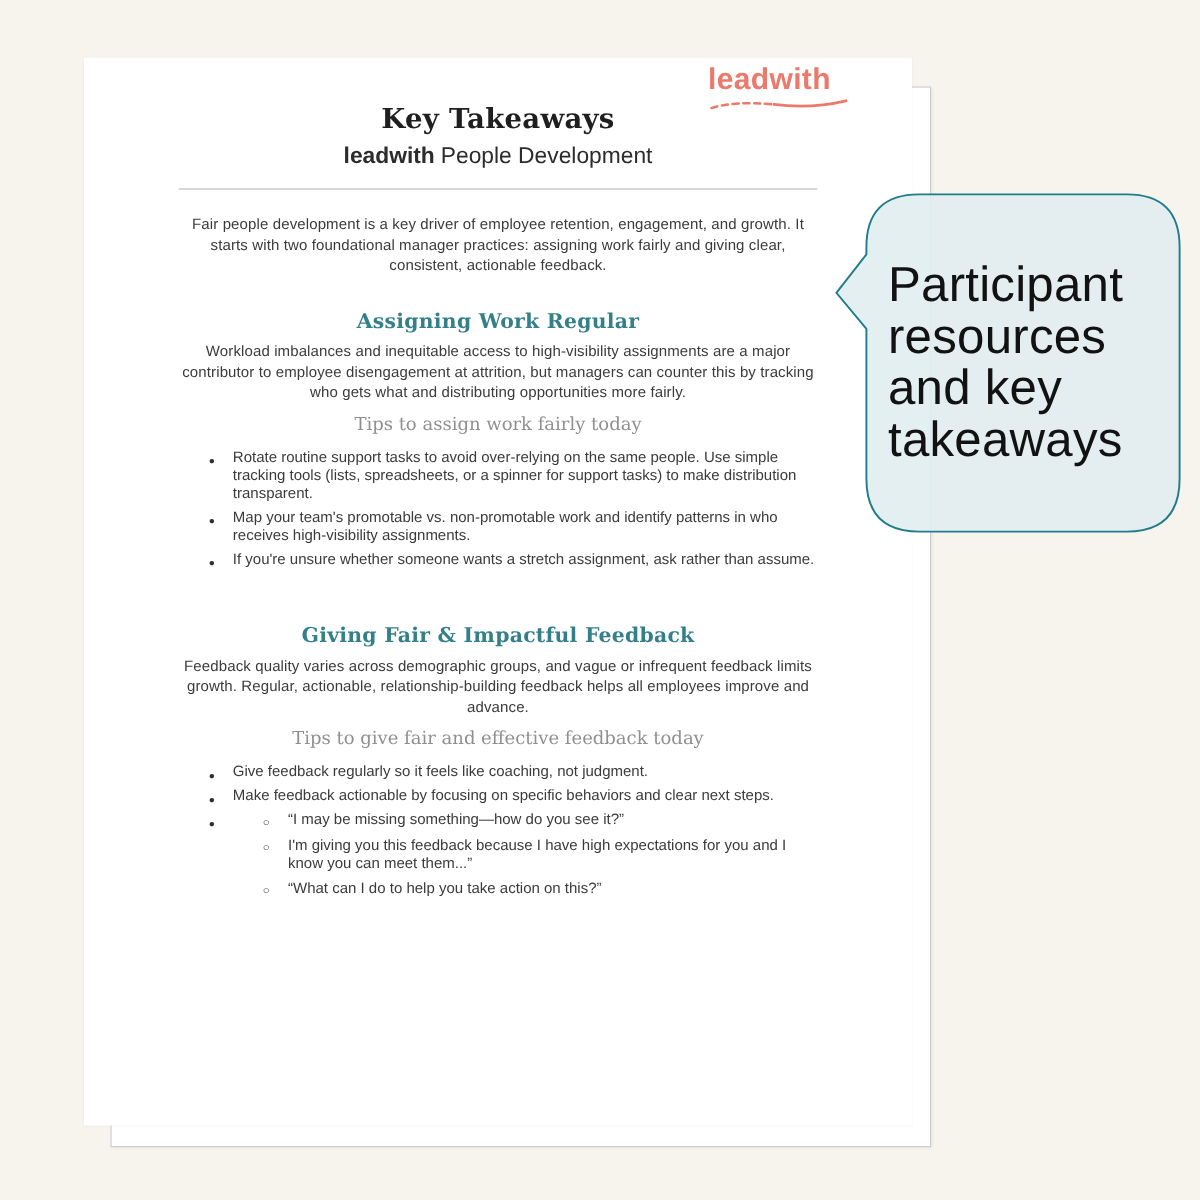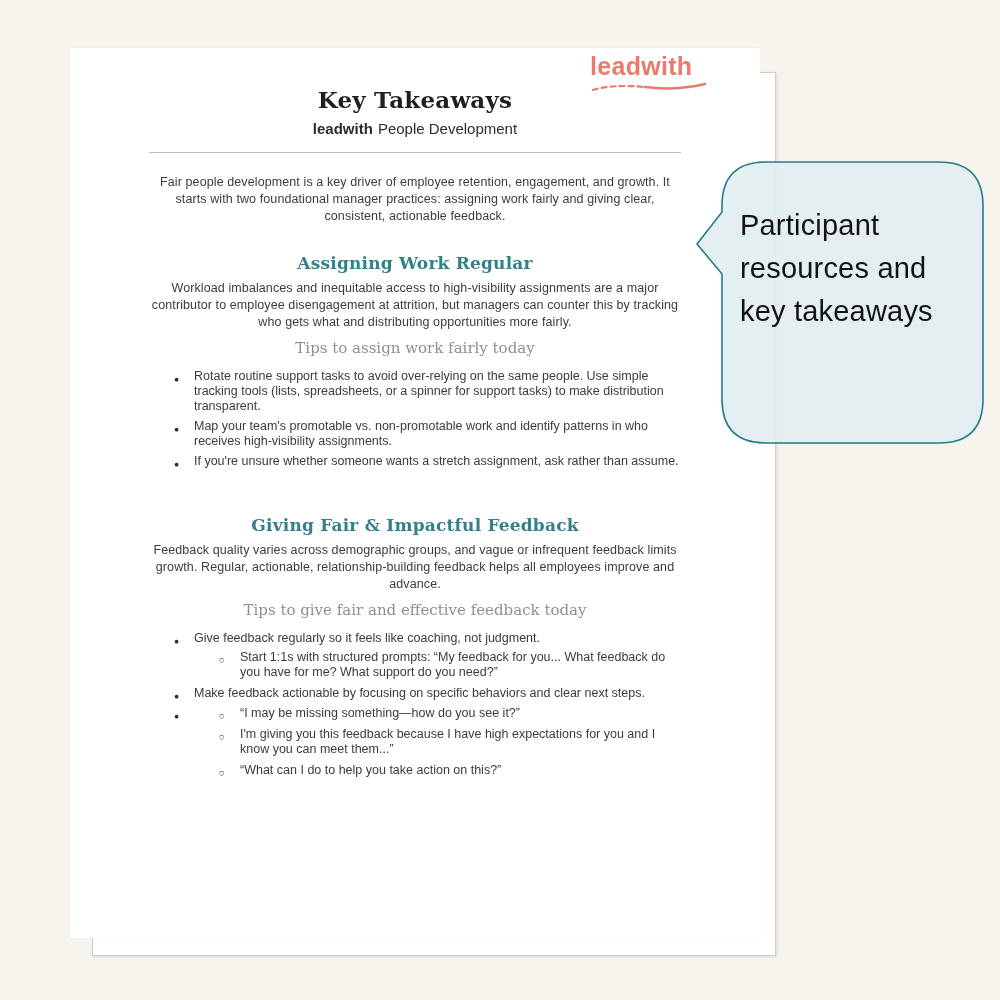--- a/index.html
+++ b/index.html
@@ -29,21 +29,21 @@
     color:var(--logo-coral);font-size:25px;font-weight:600;letter-spacing:.3px;
   }
   .logo-swoosh{display:block;margin-top:1px;width:118px;height:14px}
   .logo-swoosh path{stroke:var(--logo-coral);fill:none;stroke-linecap:round}
 
   h1.doc-title{
     margin:0;padding-top:38px;text-align:center;
     font-family:"DejaVu Serif","Liberation Serif",serif;
     font-size:23px;font-weight:600;color:#1f1f1f;letter-spacing:.2px;
   }
-  .subtitle{text-align:center;margin-top:7px;font-size:15px;color:#2c2c2c}
+  .subtitle{text-align:center;margin-top:7px;font-size:19px;color:#2c2c2c}
   .subtitle .brand{font-weight:700}
   .subtitle .rest{margin-left:5px}
   hr.divider{width:532px;margin:15px auto 0;border:none;border-top:1px solid #bdbdbd}
 
   p.center-par{
     width:540px;margin:0 auto;text-align:center;
     font-size:12.5px;line-height:17px;color:var(--body-text);letter-spacing:.1px;
   }
   p.intro{margin-top:21px}
   h2.section-heading{
@@ -72,22 +72,22 @@
     content:"○";position:absolute;left:1px;top:2px;font-size:9.5px;color:#2e2e2e;
   }
 
   .callout{position:absolute;left:688px;top:156px;width:302px;height:296px;z-index:3}
   .callout svg{position:absolute;left:0;top:0;width:302px;height:296px}
   .callout path{
     fill:var(--callout-fill);fill-opacity:.9;
     stroke:var(--callout-border);stroke-width:1.6;
   }
   .callout-text{
-    position:absolute;left:52px;top:48px;width:222px;
-    font-size:29px;line-height:43px;color:var(--callout-text);letter-spacing:.2px;
+    position:absolute;left:52px;top:60px;width:222px;
+    font-size:41px;line-height:43px;color:var(--callout-text);letter-spacing:.2px;
   }
 </style>
 </head>
 <body>
 
 <div class="back-page"></div>
 
 <div class="front-page">
 
   <div class="logo">
@@ -118,23 +118,20 @@
     <li>If you're unsure whether someone wants a stretch assignment, ask rather than assume.</li>
   </ul>
 
   <h2 class="section-heading h-feedback">Giving Fair &amp; Impactful Feedback</h2>
   <p class="center-par sec-body">Feedback quality varies across demographic groups, and vague or infrequent feedback limits growth. Regular, actionable, relationship-building feedback helps all employees improve and advance.</p>
   <div class="tips-title">Tips to give fair and effective feedback today</div>
 
   <ul class="bullets">
     <li>
       <div class="li-text">Give feedback regularly so it feels like coaching, not judgment.</div>
-      <ul class="sub">
-        <li>Start 1:1s with structured prompts: “My feedback for you... What feedback do you have for me? What support do you need?”</li>
-      </ul>
     </li>
     <li>Make feedback actionable by focusing on specific behaviors and clear next steps.</li>
     <li>
       <ul class="sub">
         <li>“I may be missing something—how do you see it?”</li>
         <li>I'm giving you this feedback because I have high expectations for you and I know you can meet them...”</li>
         <li>“What can I do to help you take action on this?”</li>
       </ul>
     </li>
   </ul>

